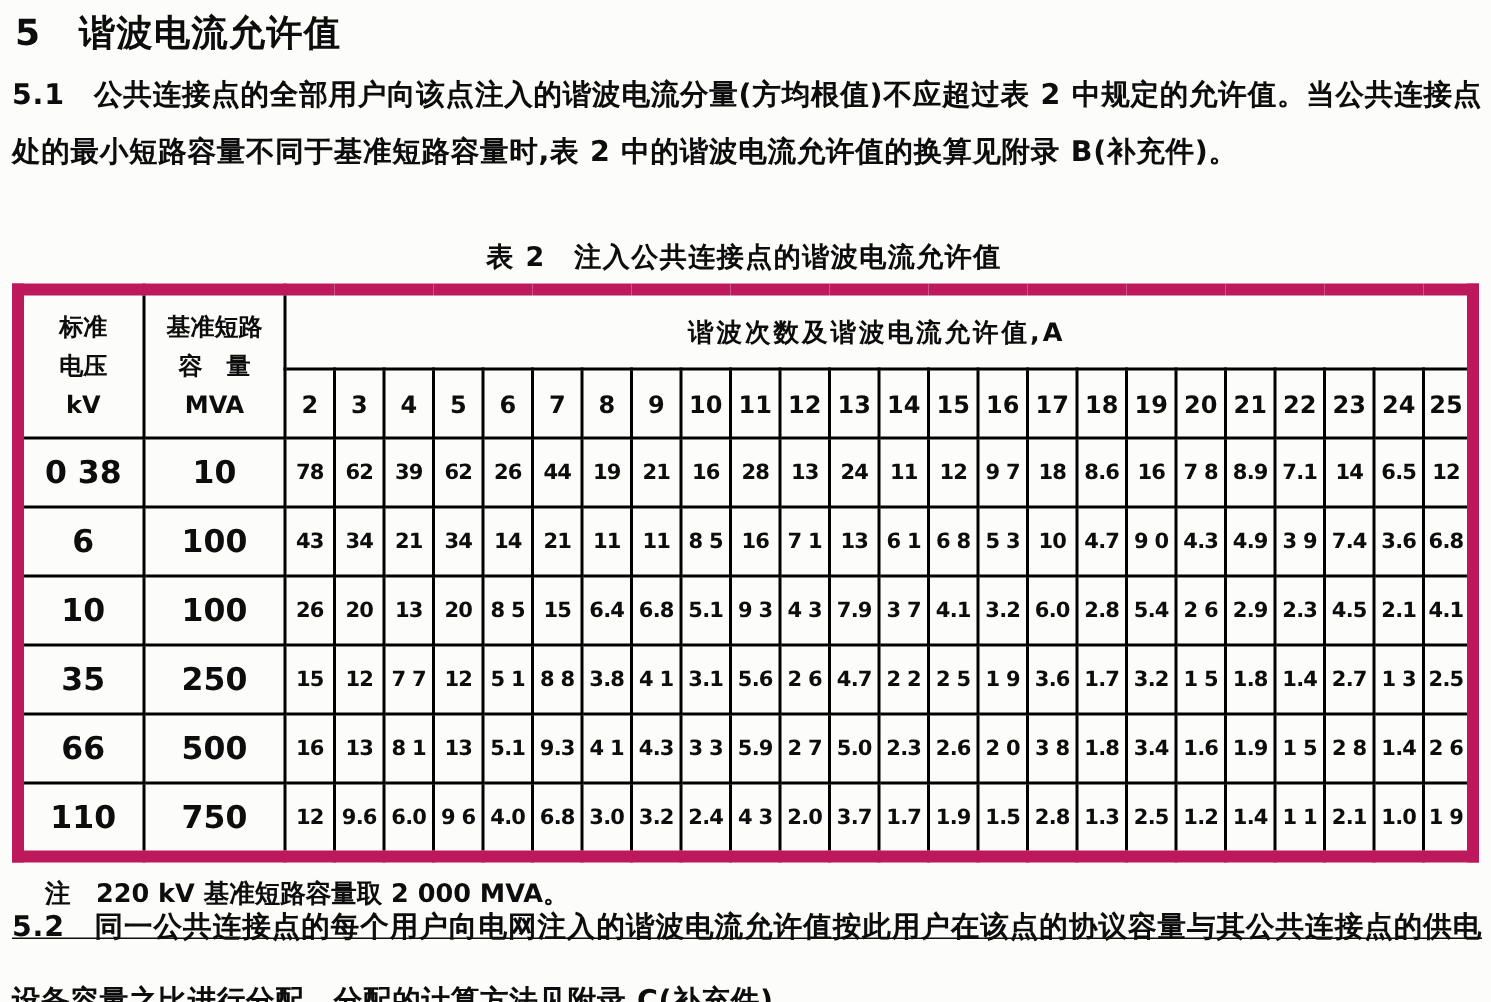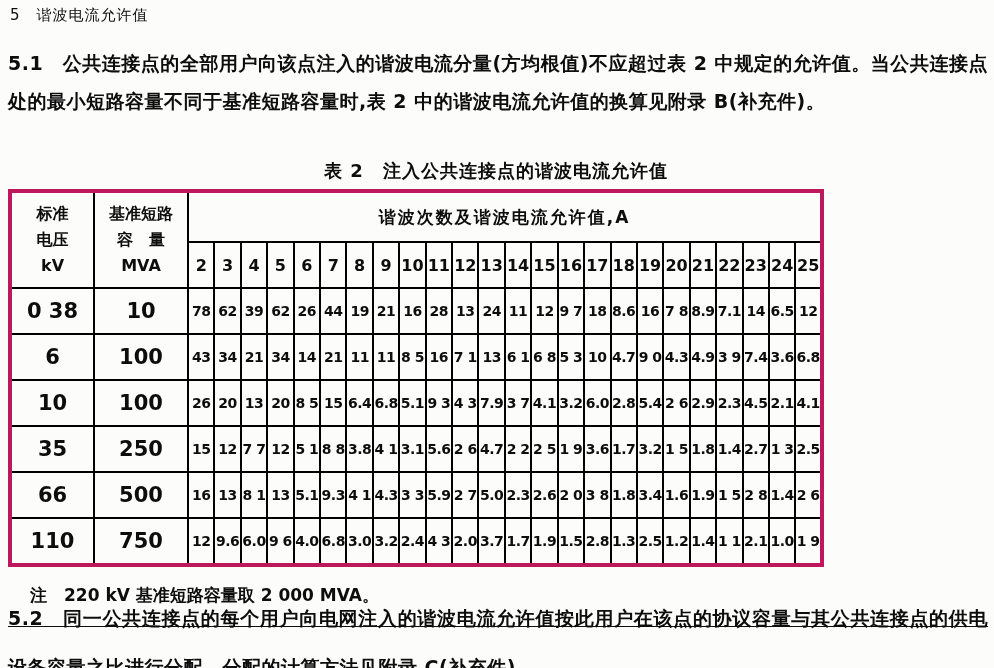--- a/index.html
+++ b/index.html
@@ -7,39 +7,39 @@
     width:994px;height:668px;
     background:#fcfcfa;
     color:#0d0d0d;
     font-family:"DejaVu Sans","Liberation Sans",sans-serif;
     overflow:hidden;
   }
   .page{position:relative;width:994px;height:668px;}
 
   .section-heading{
     position:absolute;left:10px;top:6px;
-    font-size:15px;font-weight:normal;letter-spacing:1px;
+    font-size:24px;font-weight:bold;letter-spacing:1px;
   }
   .clause{
     position:absolute;left:8px;width:980px;
     font-size:19px;font-weight:bold;
     text-align:justify;letter-spacing:0.5px;
   }
   .clause-1{top:44px;line-height:38px;}
   .clause-2{top:594px;line-height:49px;text-decoration:underline;}
 
   .table-caption{
     position:absolute;left:0;top:159px;width:992px;
     text-align:center;font-size:18px;font-weight:bold;letter-spacing:1px;
   }
 
   table.harmonics{
-    position:absolute;left:8px;top:189px;width:816px;
+    position:absolute;left:8px;top:189px;width:978px;
     border-collapse:collapse;table-layout:fixed;
-    border:4px solid #be185d;
+    border:8px solid #be185d;
   }
   table.harmonics th, table.harmonics td{
     border:2px solid #000;
     text-align:center;vertical-align:middle;
     font-weight:bold;padding:0;
     overflow:hidden;white-space:nowrap;
   }
   th.voltage-hdr div, th.capacity-hdr div{
     font-size:16px;line-height:26px;
   }

